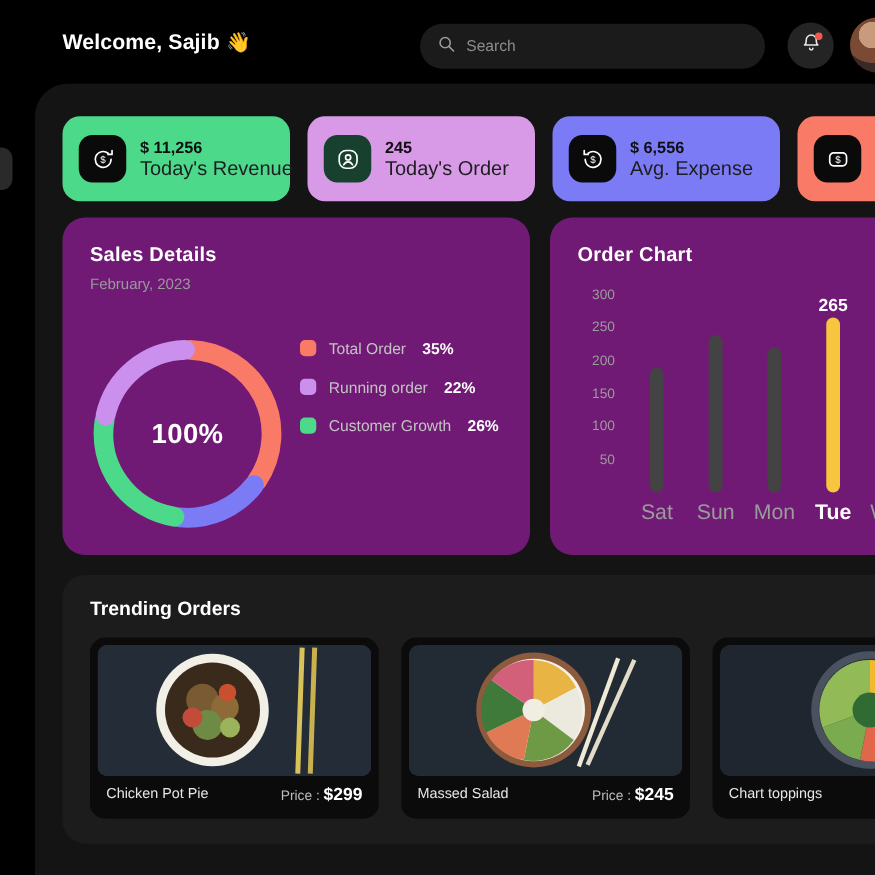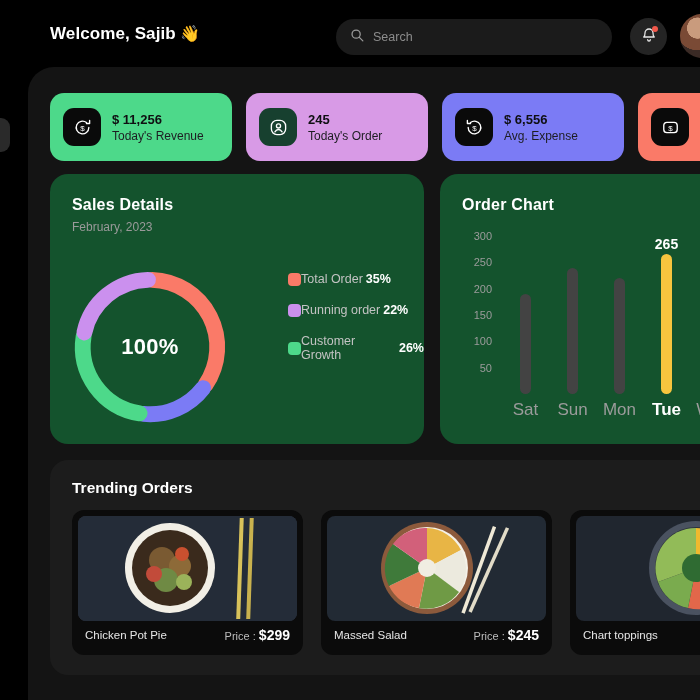--- a/index.html
+++ b/index.html
@@ -71,25 +71,25 @@
     flex: 0 0 auto;
   }
   .stat-icon {
     width: 38px; height: 38px; border-radius: 11px;
     background: #0a0a0a; display: flex; align-items: center; justify-content: center;
     flex: 0 0 auto;
   }
   .stat-icon.dark-green { background: #17402f; }
   .stat-text { display: flex; flex-direction: column; gap: 2px; min-width: 0; }
   .stat-value { color: #0f0f12; font-size: 13px; font-weight: bold; white-space: nowrap; }
-  .stat-label { color: #1d1d22; font-size: 12px; white-space: nowrap; }
+  .stat-label { color: #1d1d22; font-size: 16px; white-space: nowrap; }
 
   
   .panel {
-    position: absolute; background: #14532d; border-radius: 18px;
+    position: absolute; background: #701a75; border-radius: 18px;
   }
   #sales-panel { left: 22px; top: 107px; width: 374px; height: 270px; }
   #order-panel { left: 412px; top: 107px; width: 330px; height: 270px; }
 
   .panel-title { color: #ffffff; font-size: 16px; font-weight: bold; letter-spacing: .2px; }
   .panel-sub { color: #9a9a9a; font-size: 12px; margin-top: 6px; }
 
   .dropdown {
     position: absolute; right: 23px; top: 24px;
     height: 27px; padding: 0 11px; border: 1px solid #3a3a3a;
@@ -102,21 +102,21 @@
   
   .donut-wrap { position: absolute; left: 14px; top: 88px; width: 172px; height: 170px; }
   .donut-center {
     position: absolute; left: 0; top: 0; width: 100%; height: 100%;
     display: flex; align-items: center; justify-content: center;
     color: #fff; font-size: 22px; font-weight: bold; letter-spacing: .3px;
   }
 
   
   .legend { position: absolute; left: 190px; top: 98px; display: flex; flex-direction: column; gap: 17px; }
-  .legend-row { display: flex; align-items: center; gap: 0; margin-left: 48px; }
+  .legend-row { display: flex; align-items: flex-start; gap: 10px; }
   .swatch { width: 13px; height: 13px; border-radius: 4px; flex: 0 0 auto; }
   .legend-label { color: #c3c3c3; font-size: 12.5px; }
   .legend-pct { color: #ffffff; font-size: 12.5px; font-weight: bold; margin-left: 3px; }
 
   
   .chart-area { position: absolute; left: 18px; top: 62px; width: 300px; height: 192px; }
   .y-axis { position: absolute; left: 0; top: 0; width: 34px; height: 158px; }
   .y-tick {
     position: absolute; right: 0; color: #9b9b9b; font-size: 11px;
     transform: translateY(-50%); white-space: nowrap;

